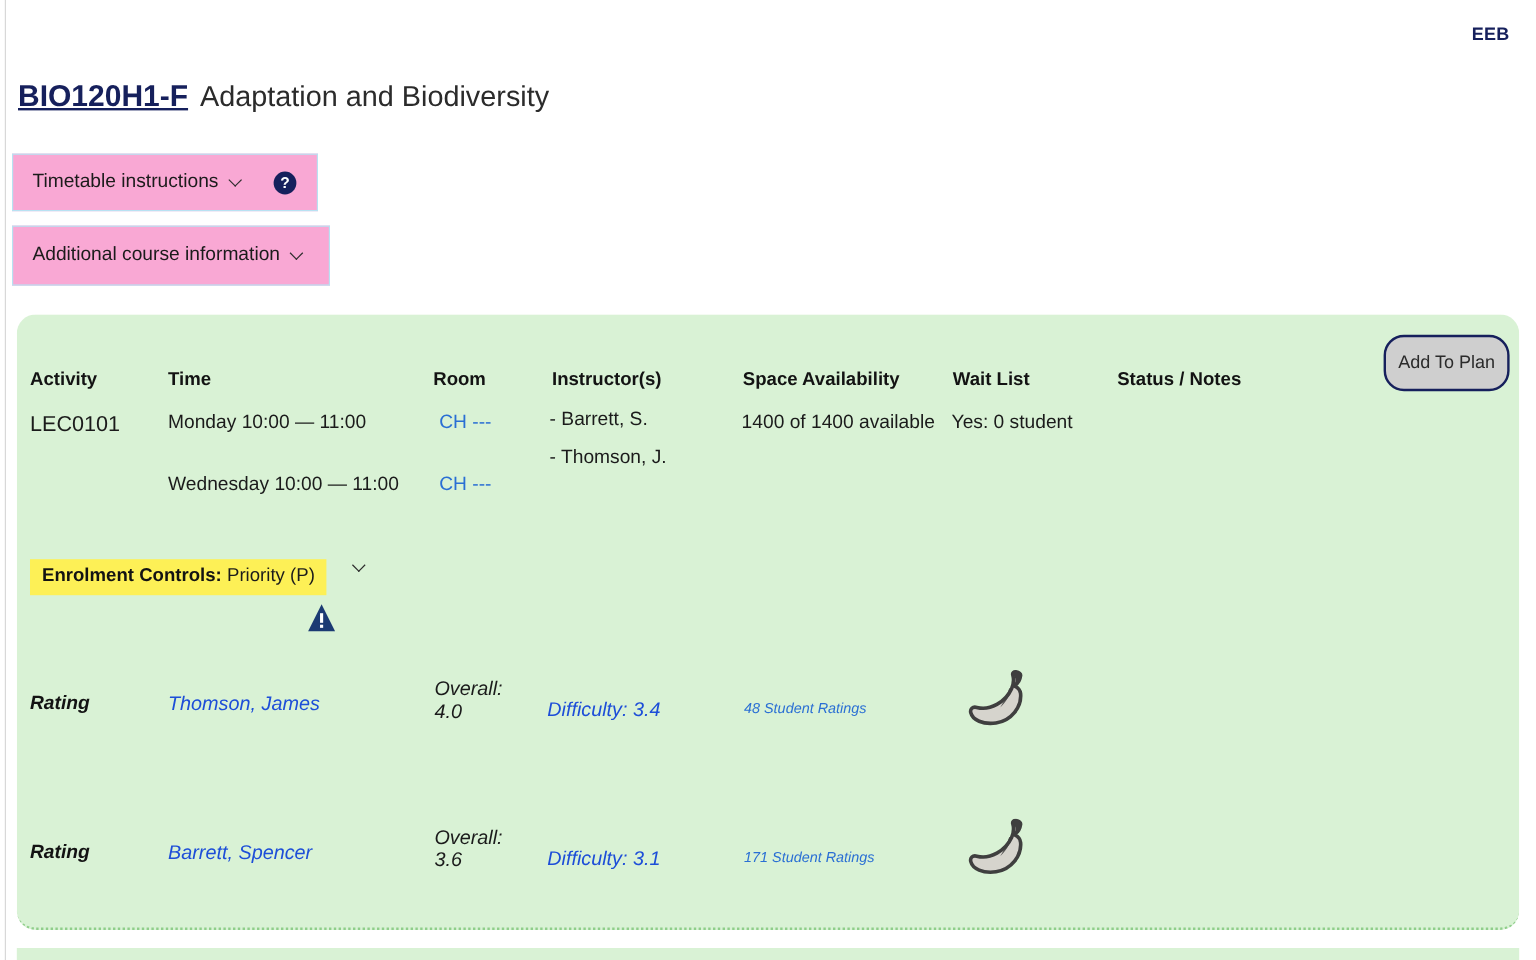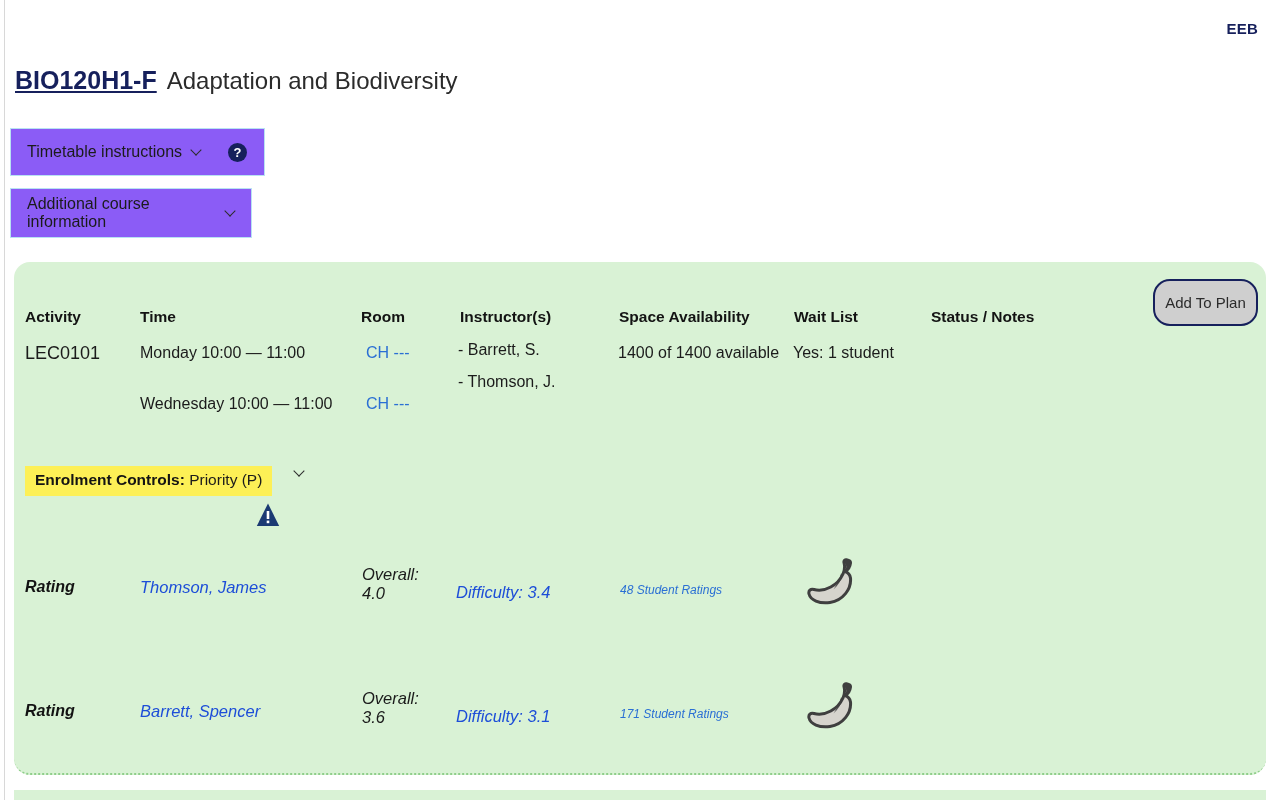--- a/index.html
+++ b/index.html
@@ -56,29 +56,29 @@
     font-size: 24px;
     font-weight: normal;
     color: #2b2b2b;
     margin-left: 10px;
   }
 
   
   .info-panel {
     position: absolute;
     left: 10px;
-    background: #8b5cf6;
+    background: #f9a8d4;
     border: 1px solid #b8e2f2;
     box-sizing: border-box;
     display: flex;
     align-items: center;
     padding: 0 16px;
   }
   .info-panel.p1 { top: 128px; width: 255px; height: 48px; }
-  .info-panel.p2 { top: 188px; width: 242px; height: 50px; }
+  .info-panel.p2 { top: 188px; width: 265px; height: 50px; }
 
   .panel-label {
     font-size: 16px;
     color: #1b1b1b;
   }
   .chev {
     display: inline-block;
     margin-left: 9px;
     width: 11px;
     height: 11px;
@@ -287,21 +287,21 @@
     <div class="cell val" style="left:126px; top:82px;">Monday 10:00 — 11:00</div>
     <div class="cell val" style="left:126px; top:133px;">Wednesday 10:00 — 11:00</div>
 
     <div class="cell link" style="left:352px; top:82px;">CH ---</div>
     <div class="cell link" style="left:352px; top:133px;">CH ---</div>
 
     <div class="cell val" style="left:444px; top:79px;">- Barrett, S.</div>
     <div class="cell val" style="left:444px; top:111px;">- Thomson, J.</div>
 
     <div class="cell val" style="left:604px; top:82px;">1400 of 1400 available</div>
-    <div class="cell val" style="left:779px; top:82px;">Yes: 1 student</div>
+    <div class="cell val" style="left:779px; top:82px;">Yes: 0 student</div>
     <div class="cell val" style="left:917px; top:82px;"></div>
   </div>
 </div>
 
 <button class="add-plan-btn">Add To Plan</button>
 
 <div class="enrol-wrap">
   <div class="enrol-pill">
     <b>Enrolment Controls:</b>
     <span>Priority (P)</span>

